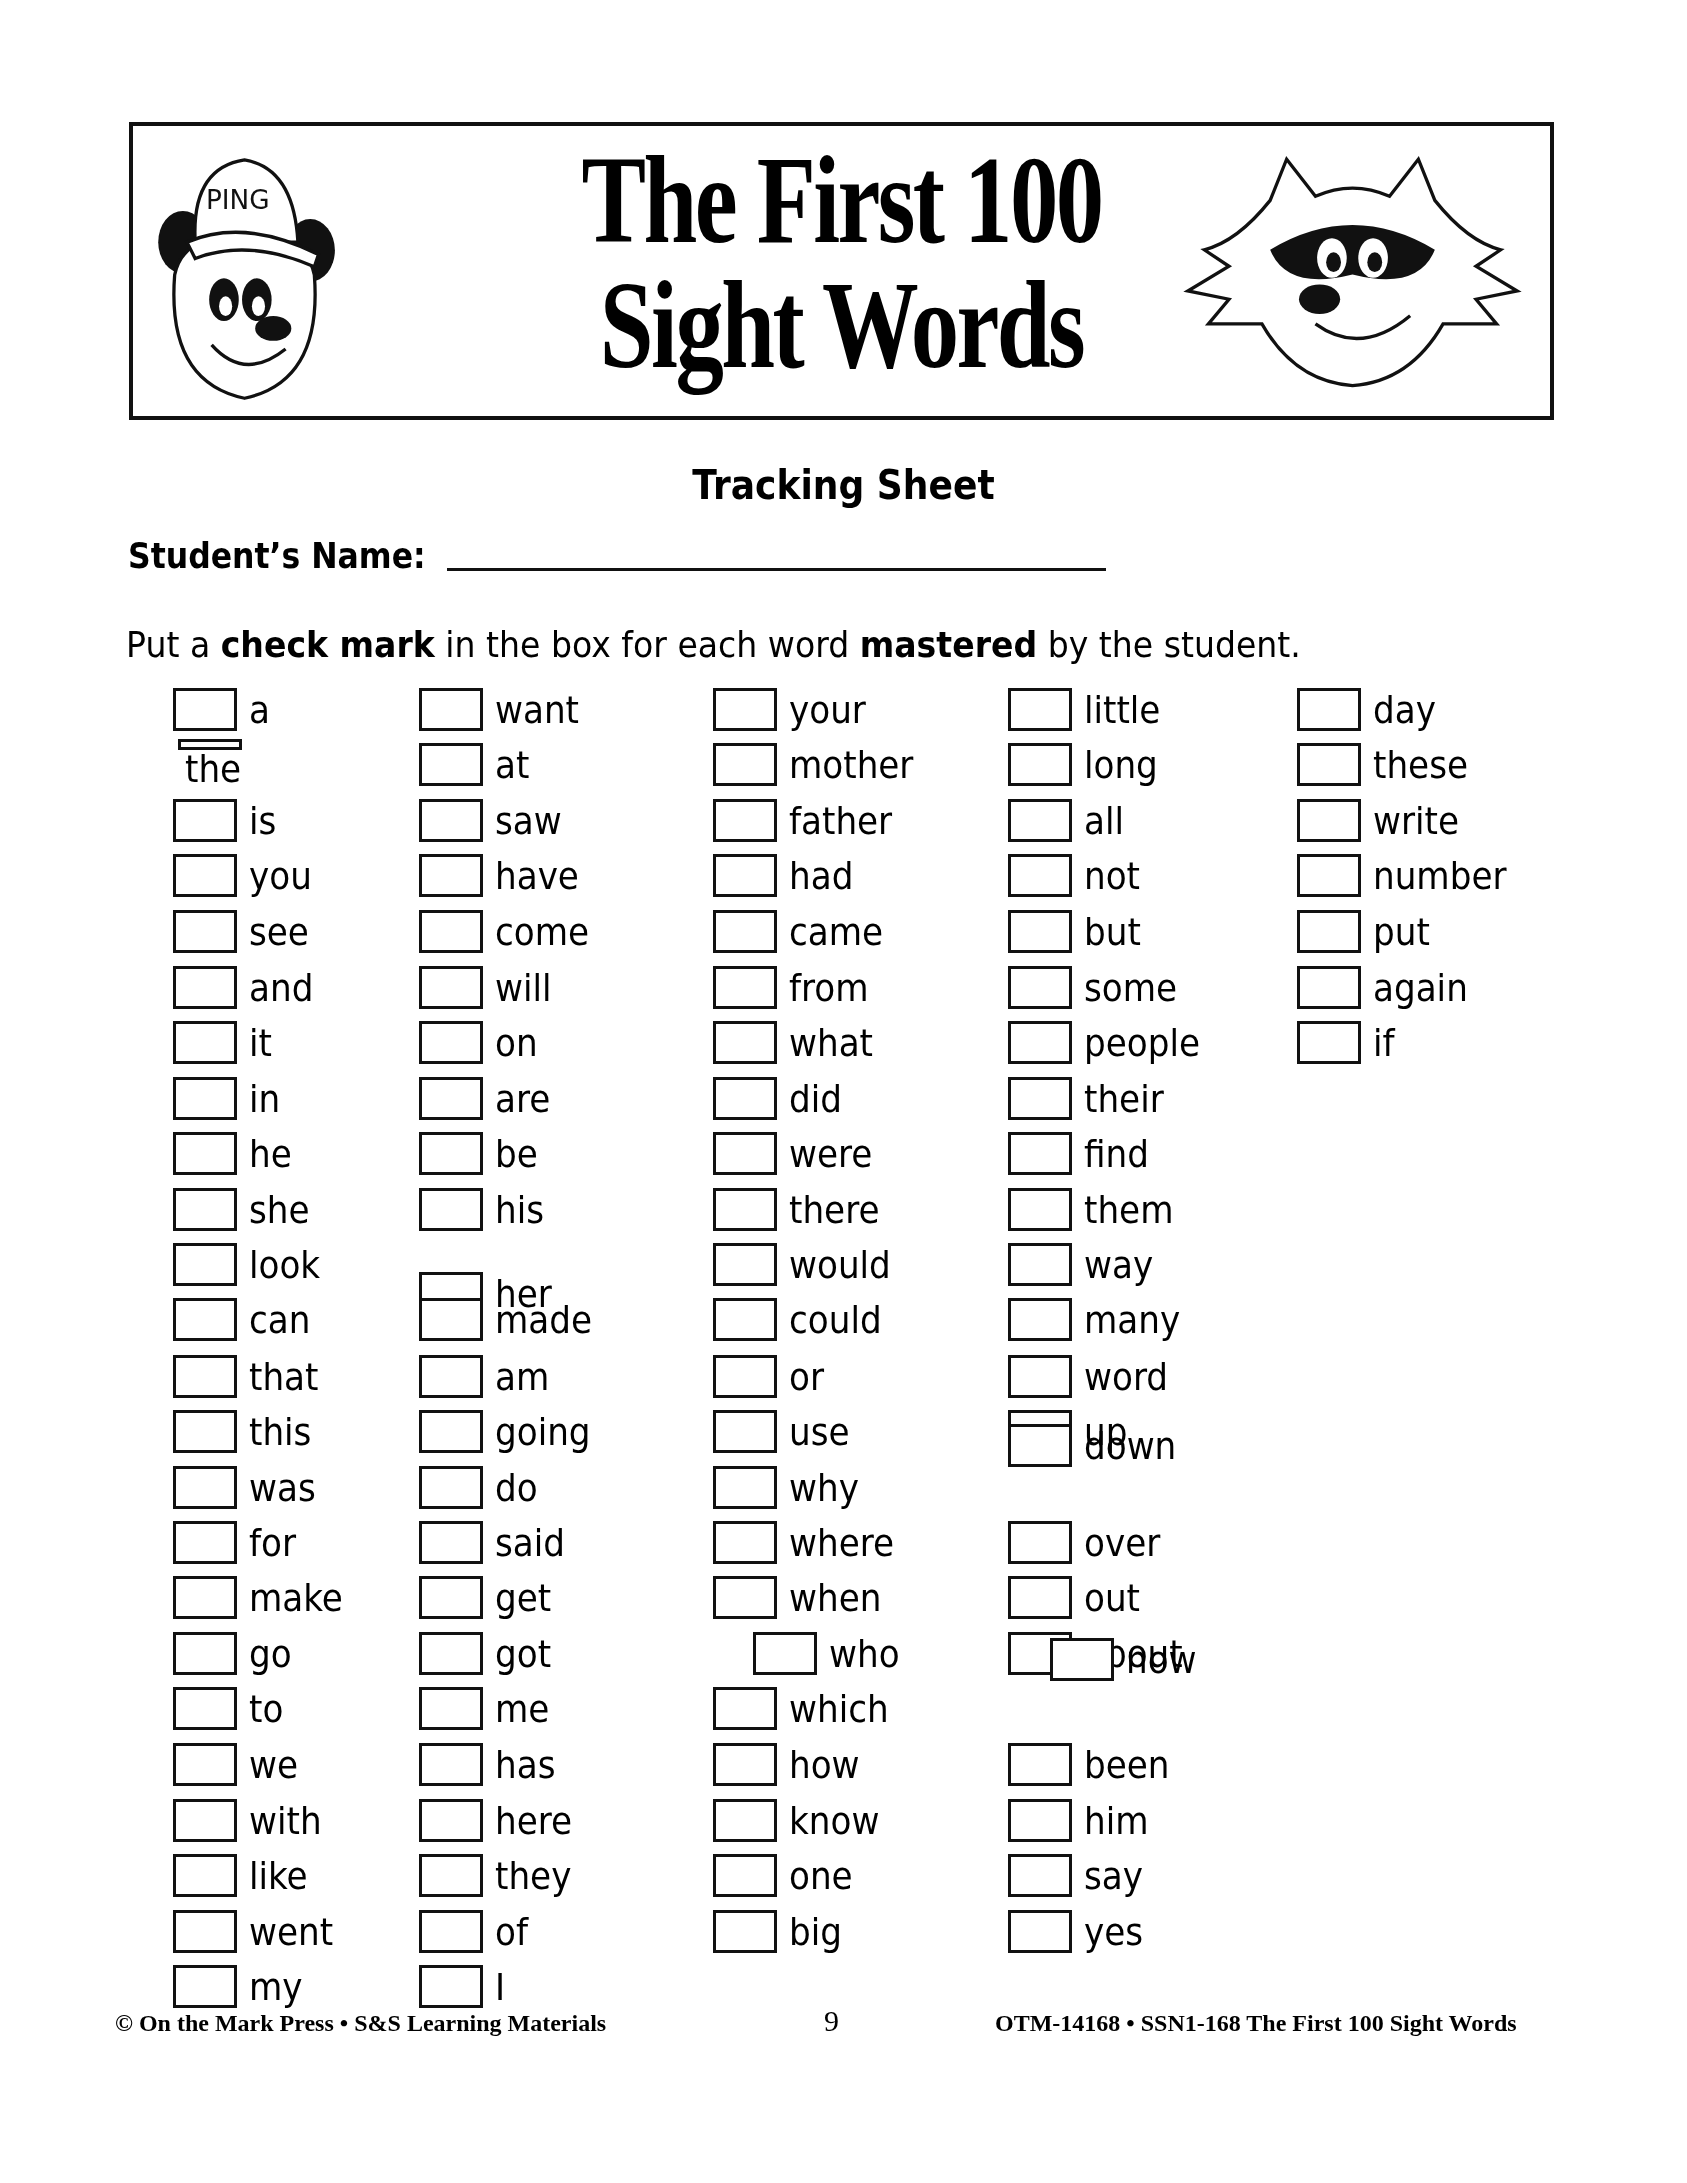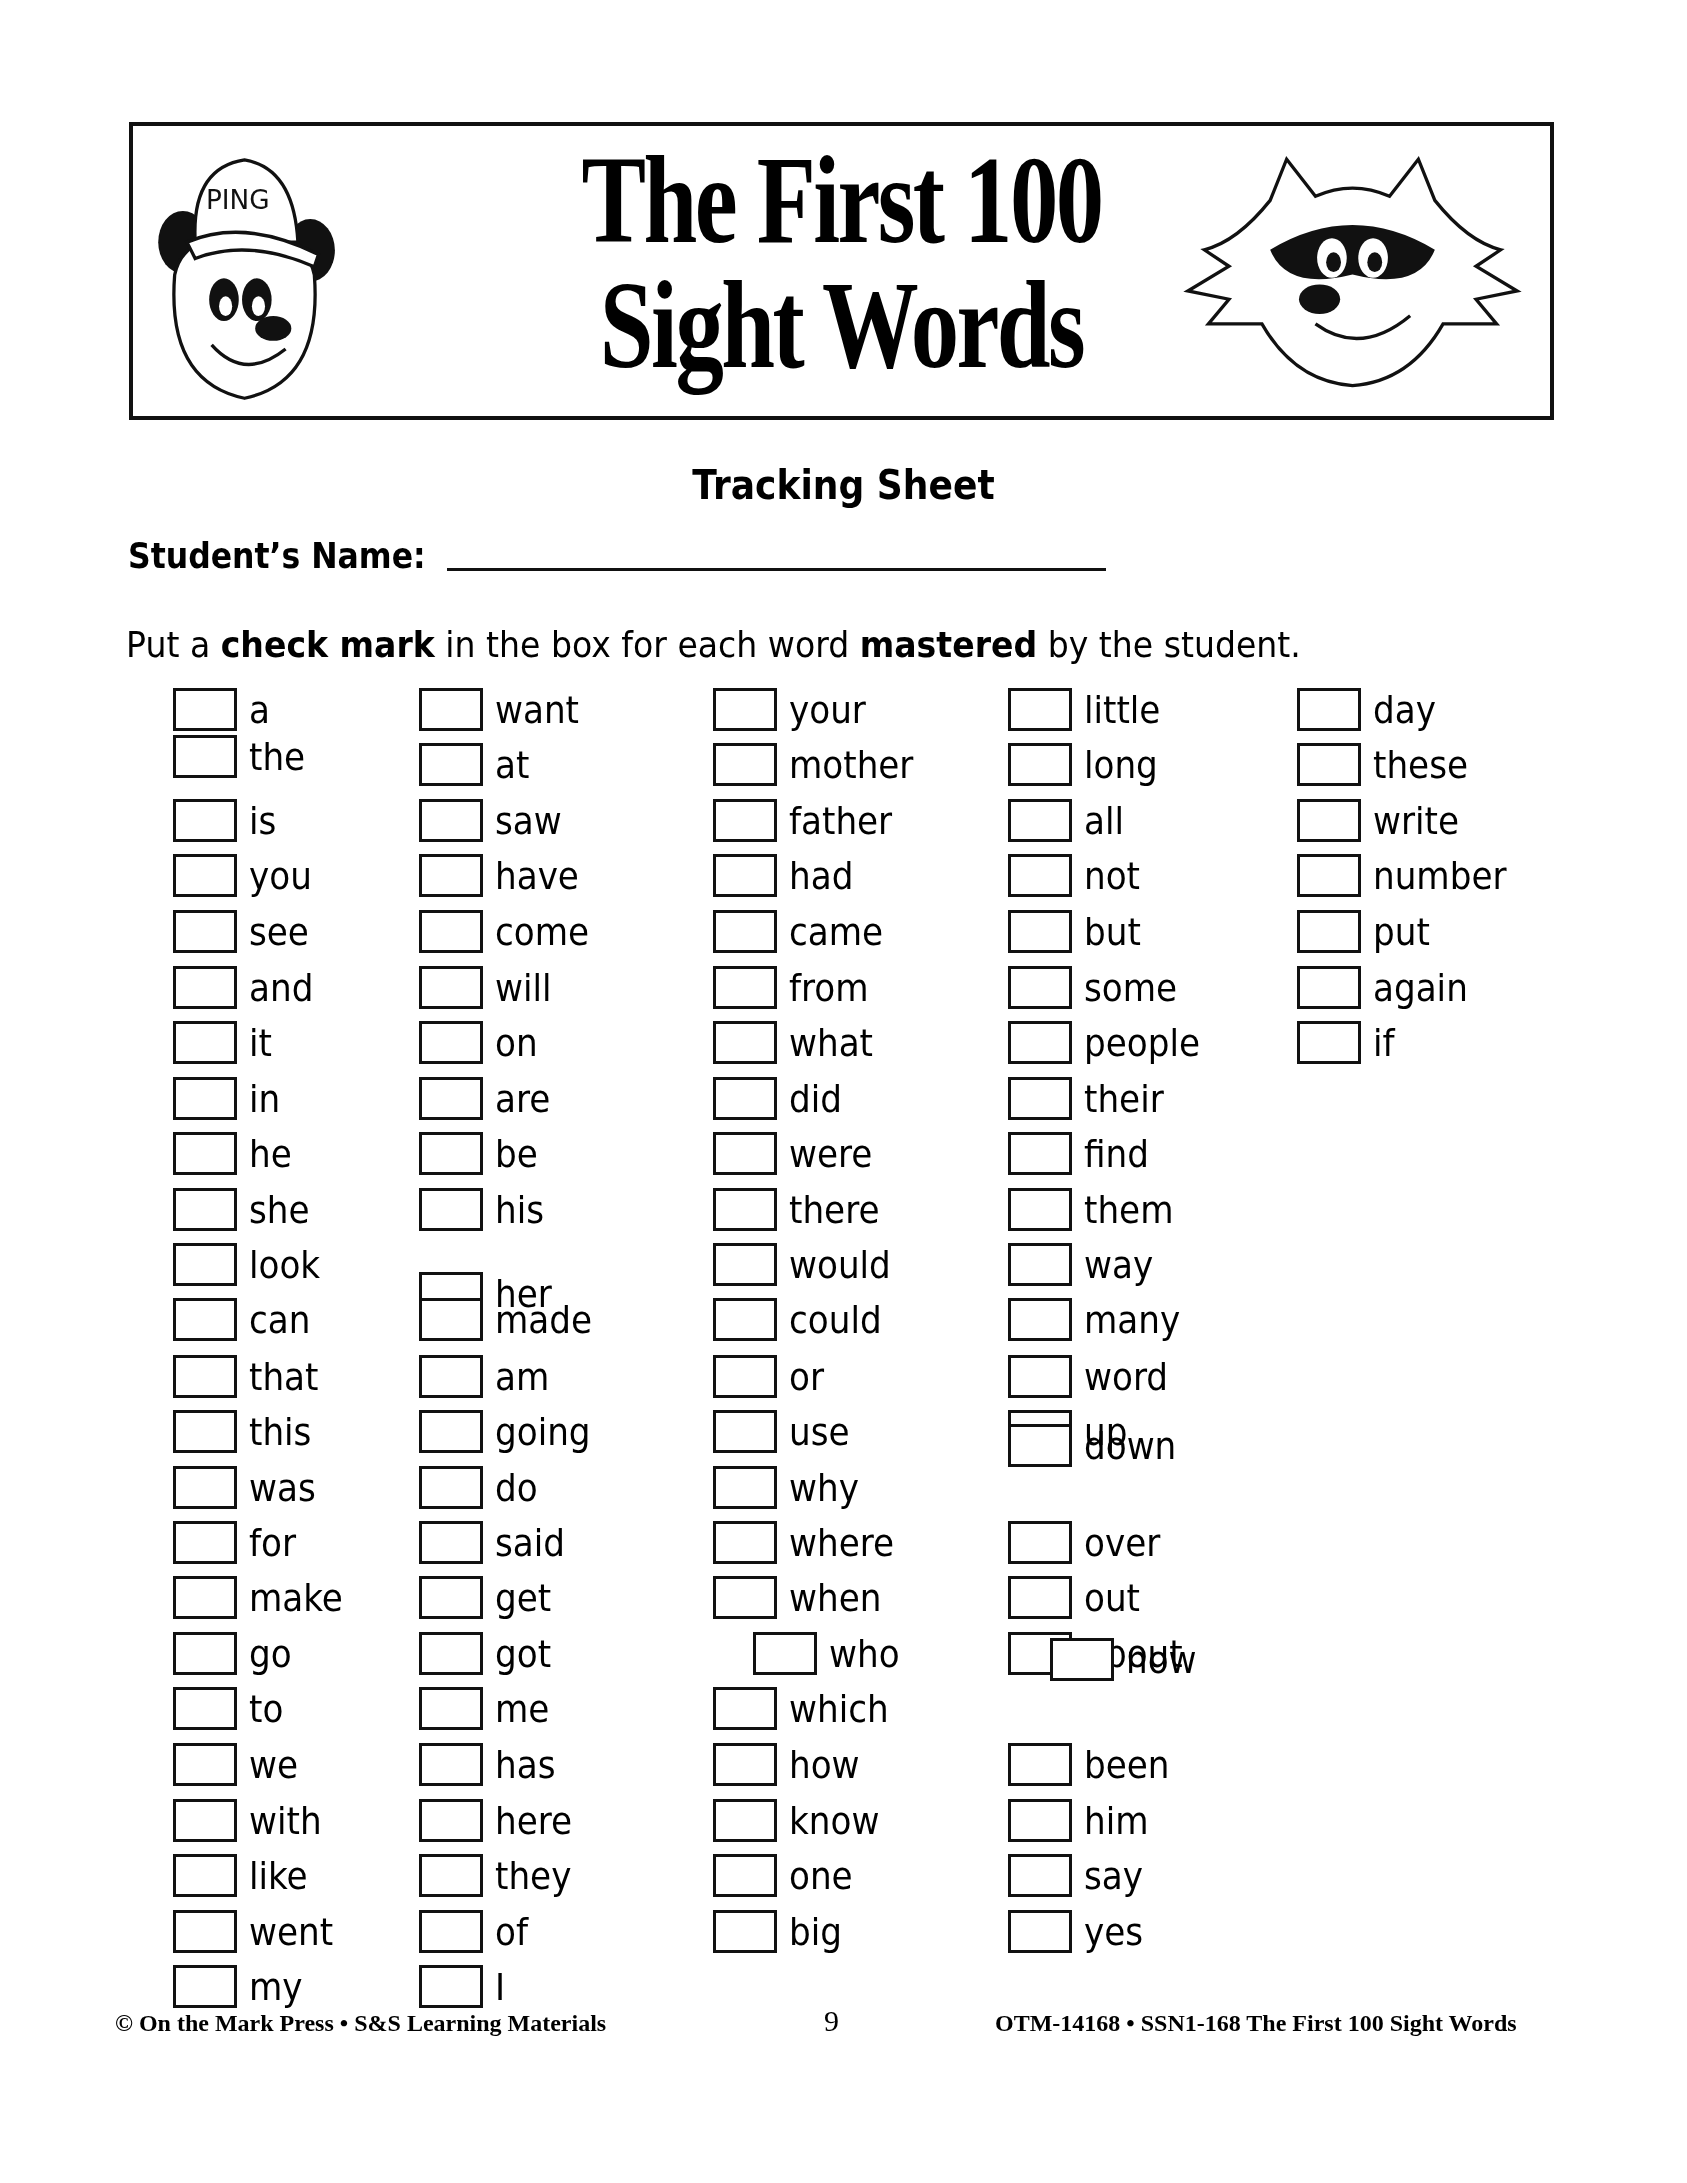--- a/index.html
+++ b/index.html
@@ -72,21 +72,21 @@
 <div class="instruction">
   <span>Put a </span><b>check mark</b><span> in the box for each word </span><b>mastered</b><span> by the student.</span>
 </div>
 
 <div id="word-columns">
     <div class="col" style="left: 173px;">
       <div class="item" style="top: 0px;">
         <span class="box"></span>
         <span class="word">a</span>
       </div>
-      <div class="item" style="top: 47px;">
+      <div class="item" style="top: 54px; flex-direction: column;">
         <span class="box"></span>
         <span class="word">the</span>
       </div>
       <div class="item" style="top: 111px;">
         <span class="box"></span>
         <span class="word">is</span>
       </div>
       <div class="item" style="top: 166px;">
         <span class="box"></span>
         <span class="word">you</span>

